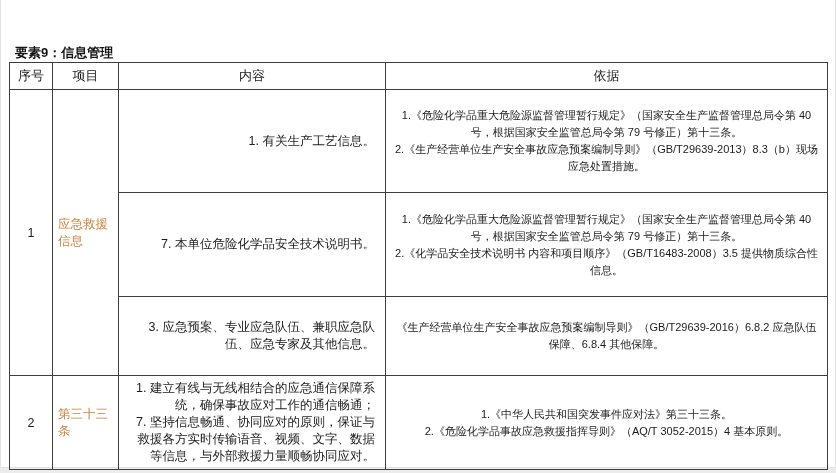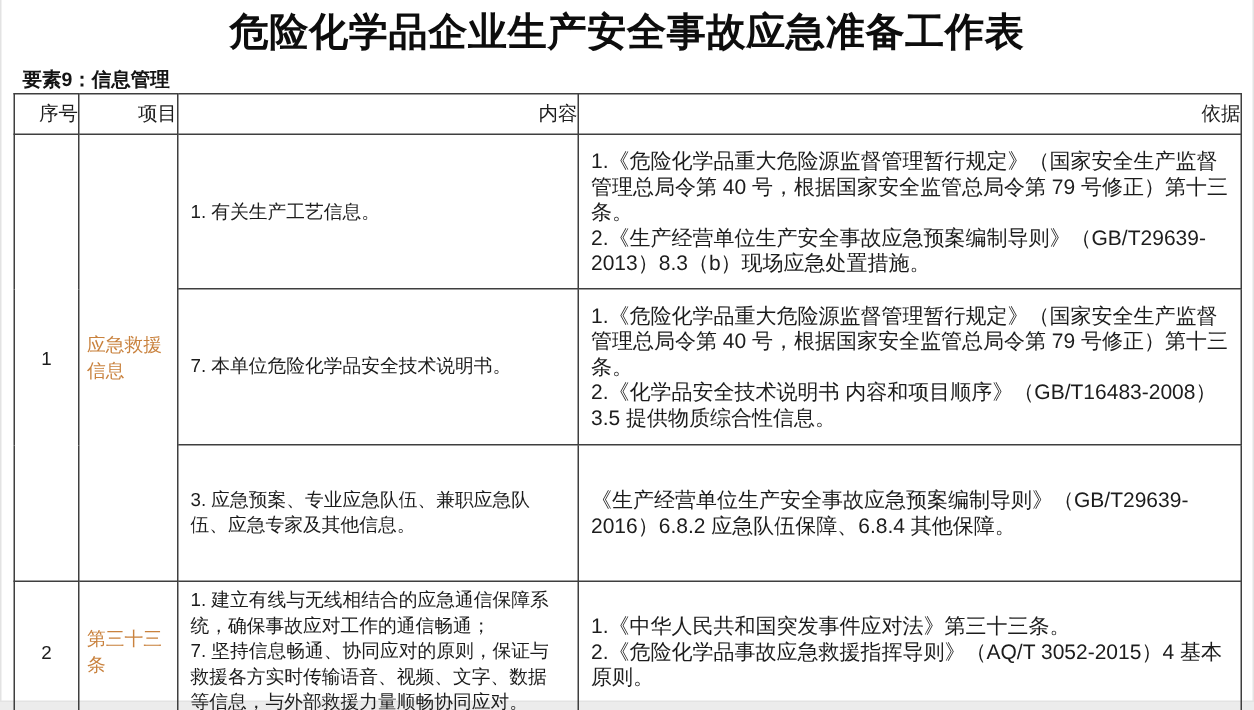--- a/index.html
+++ b/index.html
@@ -51,57 +51,58 @@
   .work-table th, .work-table td {
     border: 1px solid #3f3f3f;
     color: #1c1c1c;
     vertical-align: middle;
     overflow: hidden;
   }
   .work-table th {
     height: 26px;
     font-size: 13px;
     font-weight: normal;
-    text-align: right;
+    text-align: center;
     padding: 0;
   }
   td.seq-cell {
     text-align: center;
     font-size: 12.5px;
   }
   td.item-cell {
     text-align: left;
     font-size: 12.5px;
     color: var(--item-color, #c9823e);
     padding: 0 5px;
     line-height: 17px;
   }
   td.content-cell {
     font-size: 12.5px;
     line-height: 17px;
     padding: 4px 10px 4px 8px;
     white-space: pre-line;
+    text-align: right;
   }
   td.basis-cell {
-    font-size: 14px;
+    font-size: 11px;
     line-height: 17px;
     padding: 4px 8px 4px 8px;
     white-space: pre-line;
+    text-align: center;
   }
   tr.row-h1a { height: 103px; }
   tr.row-h1b { height: 104px; }
-  tr.row-h1c { height: 91px; }
+  tr.row-h1c { height: 79px; }
   tr.row-h2  { height: 91px; }
 </style>
 </head>
 <body>
 
 <div class="page">
 
-  <div class="title">危险化学品企业生产安全事故应急准备工作表</div>
 
   <div class="section-label">要素9：信息管理</div>
 
   <table class="work-table">
     <colgroup>
       <col style="width:43px">
       <col style="width:66px">
       <col style="width:267px">
       <col style="width:442px">
     </colgroup>

